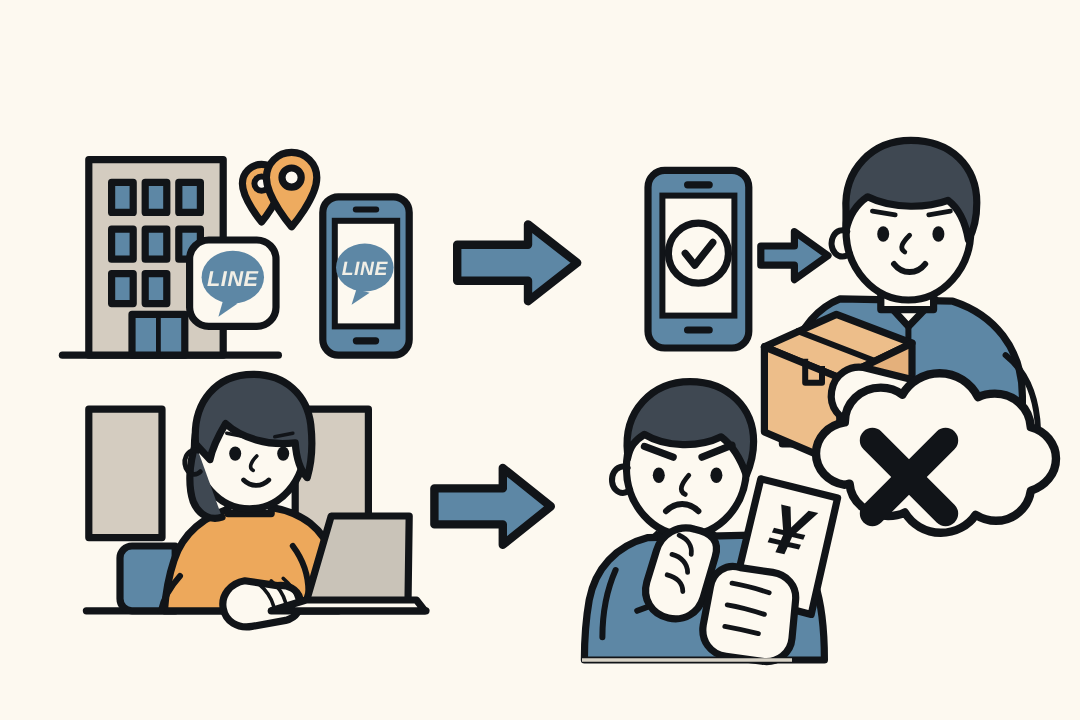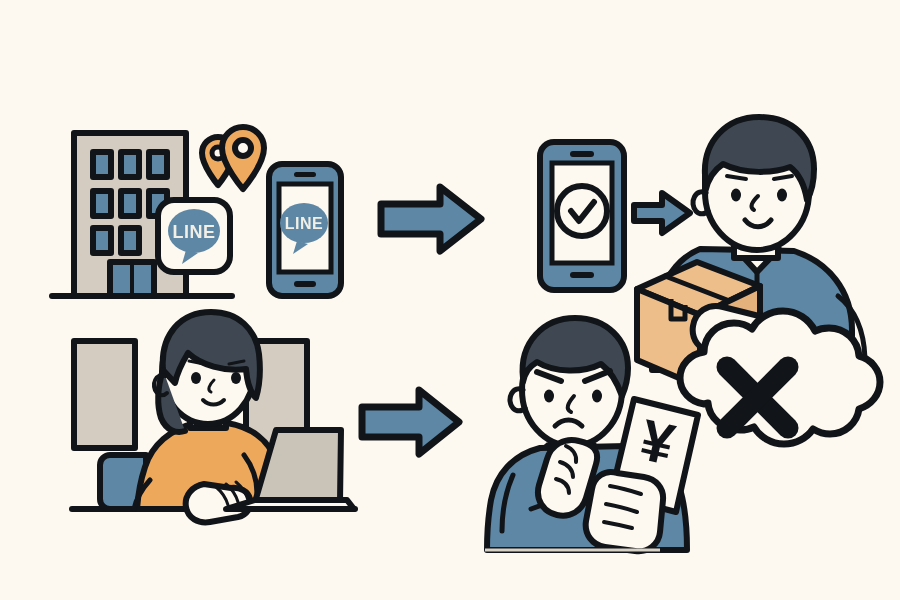--- a/index.html
+++ b/index.html
@@ -19,21 +19,21 @@
     color:#1b1b1b;
     font-weight:bold;
     font-size:38px;
     line-height:1.32;
     letter-spacing:0.5px;
     -webkit-font-smoothing:antialiased;
   }
   .title-line{display:block;}
 
   
-  .stage{position:absolute;left:0;top:0;width:900px;height:600px;}
+  .stage{position:absolute;left:0;top:0;width:900px;height:600px;font-style:italic;}
   .stage svg{display:block;width:900px;height:600px;}
 </style>
 </head>
 <body style="background: rgb(253, 249, 240);">
 
 <div id="root" style="background: rgb(253, 249, 240);">
 
   <div class="title-block" style="color: rgb(27, 27, 27);">
     <span class="title-line">契約後の運用と解約時の</span>
     <span class="title-line">注意点までしっかり把握</span>

